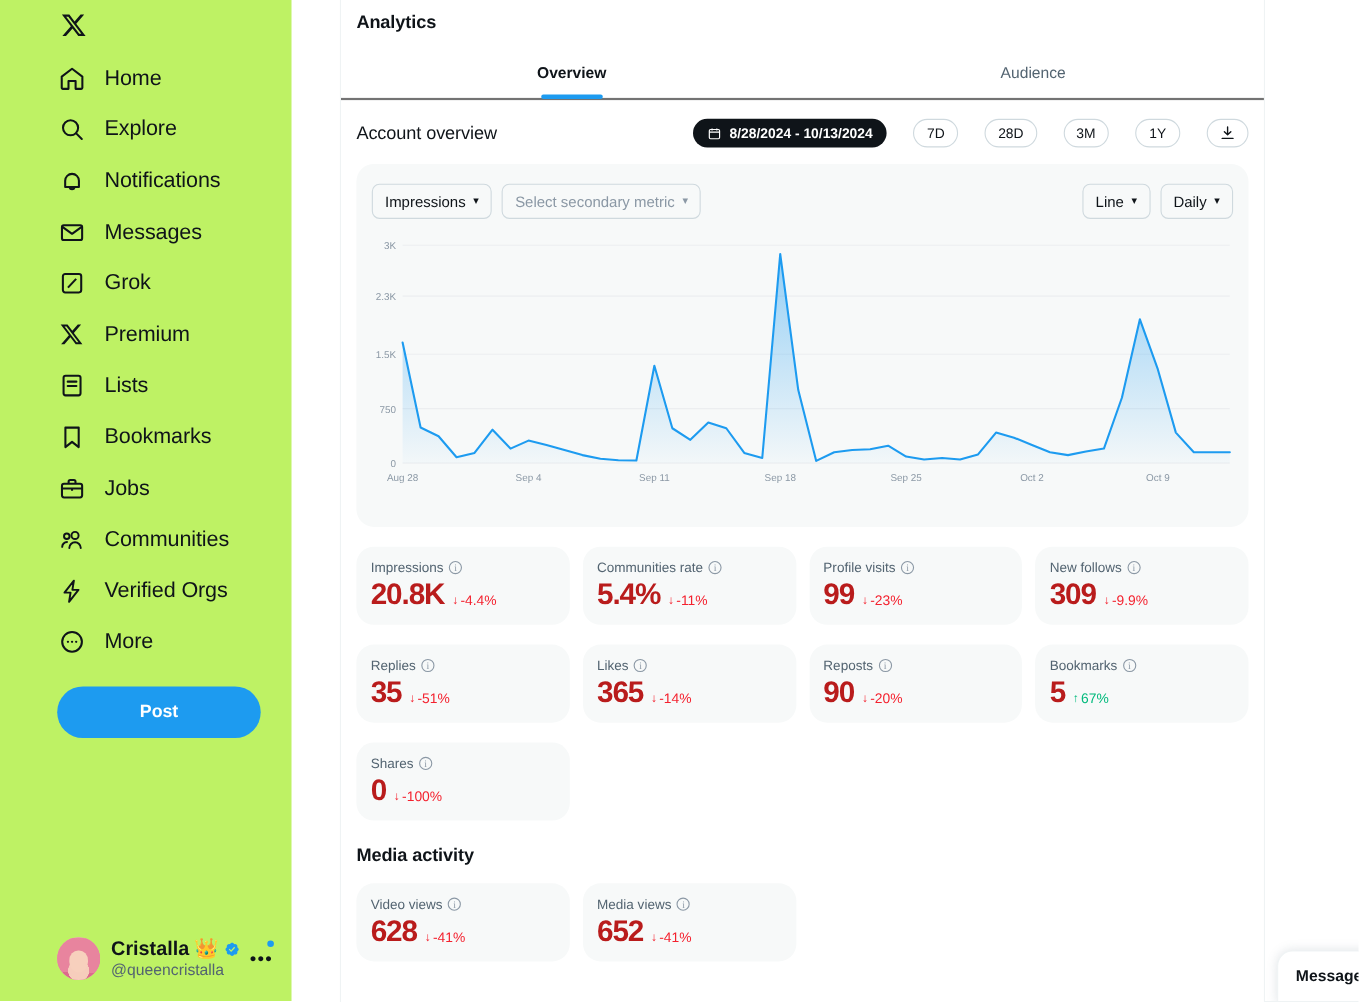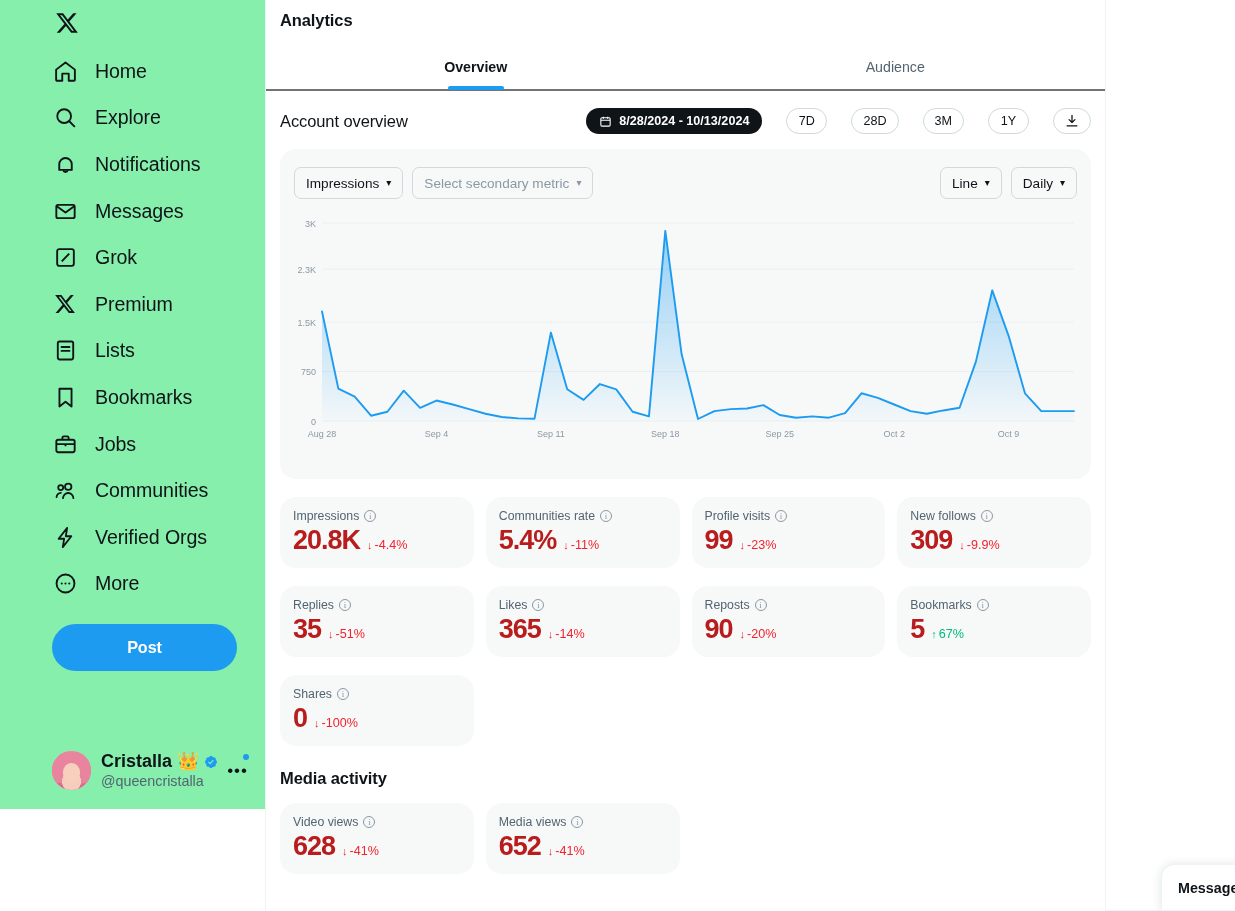--- a/index.html
+++ b/index.html
@@ -8,24 +8,24 @@
     background: #ffffff;
     font-family: "Liberation Sans", sans-serif;
     color: #0f1419;
     overflow: hidden;
   }
   .app { display: flex; width: 1235px; height: 911px; position: relative; }
 
   
   .sidebar {
     width: 265px; flex: 0 0 265px;
-    height: 809px;
+    height: 910px;
     padding-left: 52px;
     position: relative;
-    background: #86efac;
+    background: #bef264;
   }
   .logo-row {
     height: 46px; display: flex; align-items: center;
   }
   .logo { width: 30px; height: 30px; display:flex; align-items:center; justify-content:center; }
   .nav { margin-top: 2px; }
   .nav-item {
     display: flex; align-items: center;
     height: 46.6px;
     cursor: pointer;
@@ -96,20 +96,21 @@
   }
 
   
   .main {
     width: 841px; flex: 0 0 841px;
     height: 911px;
     border-left: 1px solid #eff3f4;
     border-right: 1px solid #eff3f4;
     overflow: hidden;
     background: #fff;
+    margin-left: 44px;
   }
   .page-title {
     font-size: 16.5px; font-weight: 700; letter-spacing: -0.1px;
     padding: 11px 0 0 14px;
   }
   .tabs {
     display: flex; border-bottom: 2px solid #737373;
     margin-top: 14px;
   }
   .tab {

